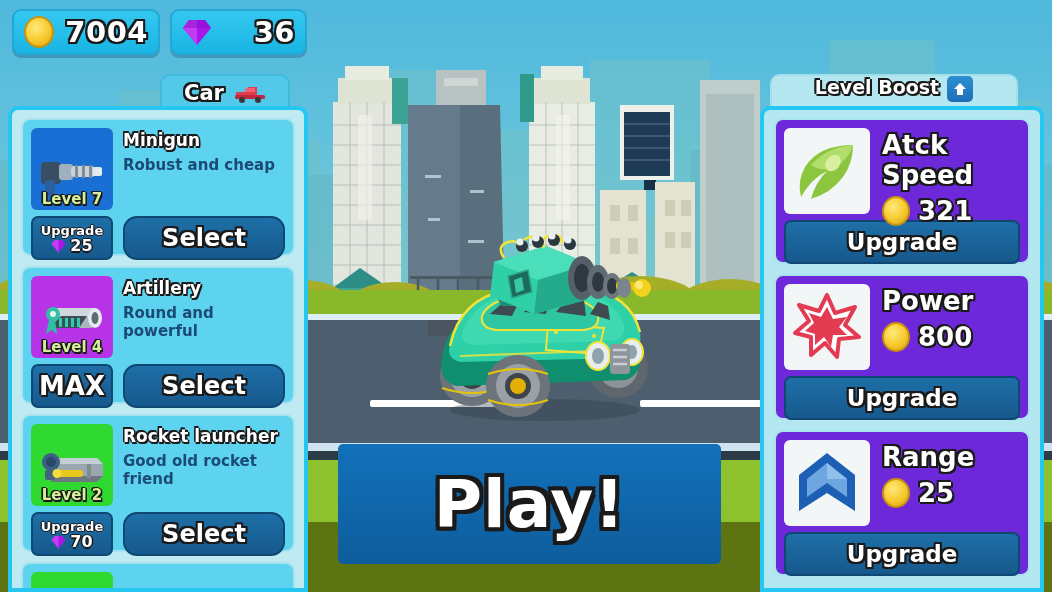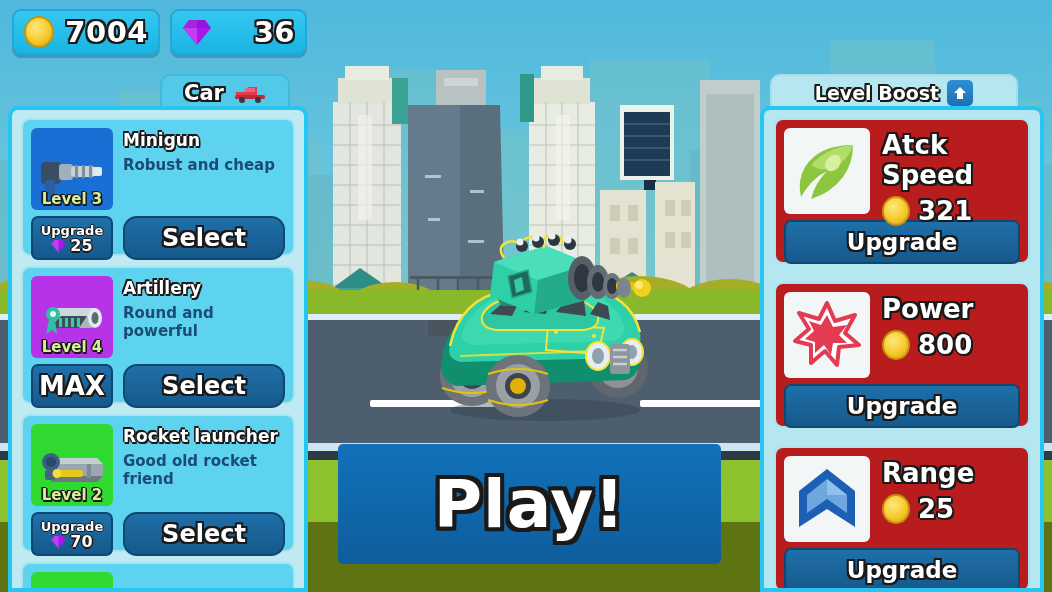--- a/index.html
+++ b/index.html
@@ -196,21 +196,21 @@
     text-shadow: -2px 0 #1a1a1a, 2px 0 #1a1a1a, 0 -2px #1a1a1a, 0 2px #1a1a1a,
                  -2px -2px #1a1a1a, 2px 2px #1a1a1a, 2px -2px #1a1a1a, -2px 2px #1a1a1a;
   }
 
   
   #boost-header {
     position: absolute; left: 770px; top: 74px; width: 248px; height: 36px;
     background: #b5e7f0;
     border: 2px solid #a2dfeb; border-bottom: none;
     border-radius: 10px 10px 0 0;
-    display: flex; align-items: center; justify-content: center; gap: 8px;
+    display: flex; justify-content: center; gap: 8px;
     z-index: 6;
   }
   #boost-title {
     font-size: 19px; font-weight: bold; color: #ffffff;
     text-shadow: -2px 0 #1a1a1a, 2px 0 #1a1a1a, 0 -2px #1a1a1a, 0 2px #1a1a1a,
                  -2px -2px #1a1a1a, 2px 2px #1a1a1a;
   }
   #boost-arrow-icon {
     width: 26px; height: 26px; border-radius: 5px;
     background: linear-gradient(180deg, #2e8fd4 0%, #1d6fb5 100%);
@@ -219,25 +219,25 @@
   #right-panel {
     position: absolute; left: 760px; top: 106px; width: 284px; height: 486px;
     background: #b5e7f0;
     border: 4px solid #26c6f2;
     border-radius: 10px 10px 0 0;
     padding: 8px 10px 0 10px;
     overflow: hidden;
     z-index: 7;
   }
   .boost-card {
-    background: #b91c1c;
+    background: #6d28d9;
     border: 2px solid #a9e3ef;
     border-radius: 9px;
     padding: 8px;
-    margin-bottom: 18px;
+    margin-bottom: 10px;
     height: 146px;
   }
   .boost-top { display: flex; gap: 12px; height: 86px; }
   .boost-icon-box {
     width: 86px; height: 86px;
     background: #f3f6f7;
     border-radius: 6px;
     flex: 0 0 auto;
     display: flex; align-items: center; justify-content: center;
   }
@@ -608,21 +608,21 @@
             <rect x="14" y="52" width="10" height="16" rx="3" fill="#2d5f9e"></rect>
             <rect x="28" y="36" width="14" height="16" rx="3" fill="#9fb0bd"></rect>
             <rect x="40" y="38" width="24" height="11" rx="4" fill="#c9d3da"></rect>
             <g fill="#7e8e99">
               <rect x="44" y="37" width="3" height="13"></rect>
               <rect x="51" y="37" width="3" height="13"></rect>
               <rect x="58" y="37" width="3" height="13"></rect>
             </g>
             <rect x="62" y="39" width="9" height="9" rx="2" fill="#e4ebef"></rect>
           </svg>
-          <span class="gun-lvl">Level 3</span>
+          <span class="gun-lvl">Level 7</span>
         </div>
         <div class="gun-text">
           <div class="gun-name">Minigun</div>
           <div class="gun-desc">Robust and cheap</div>
         </div>
       </div>
       <div class="gun-actions">
         <div class="upgrade-btn">
           <span class="upgrade-word">Upgrade</span>
           <span class="upgrade-cost">

